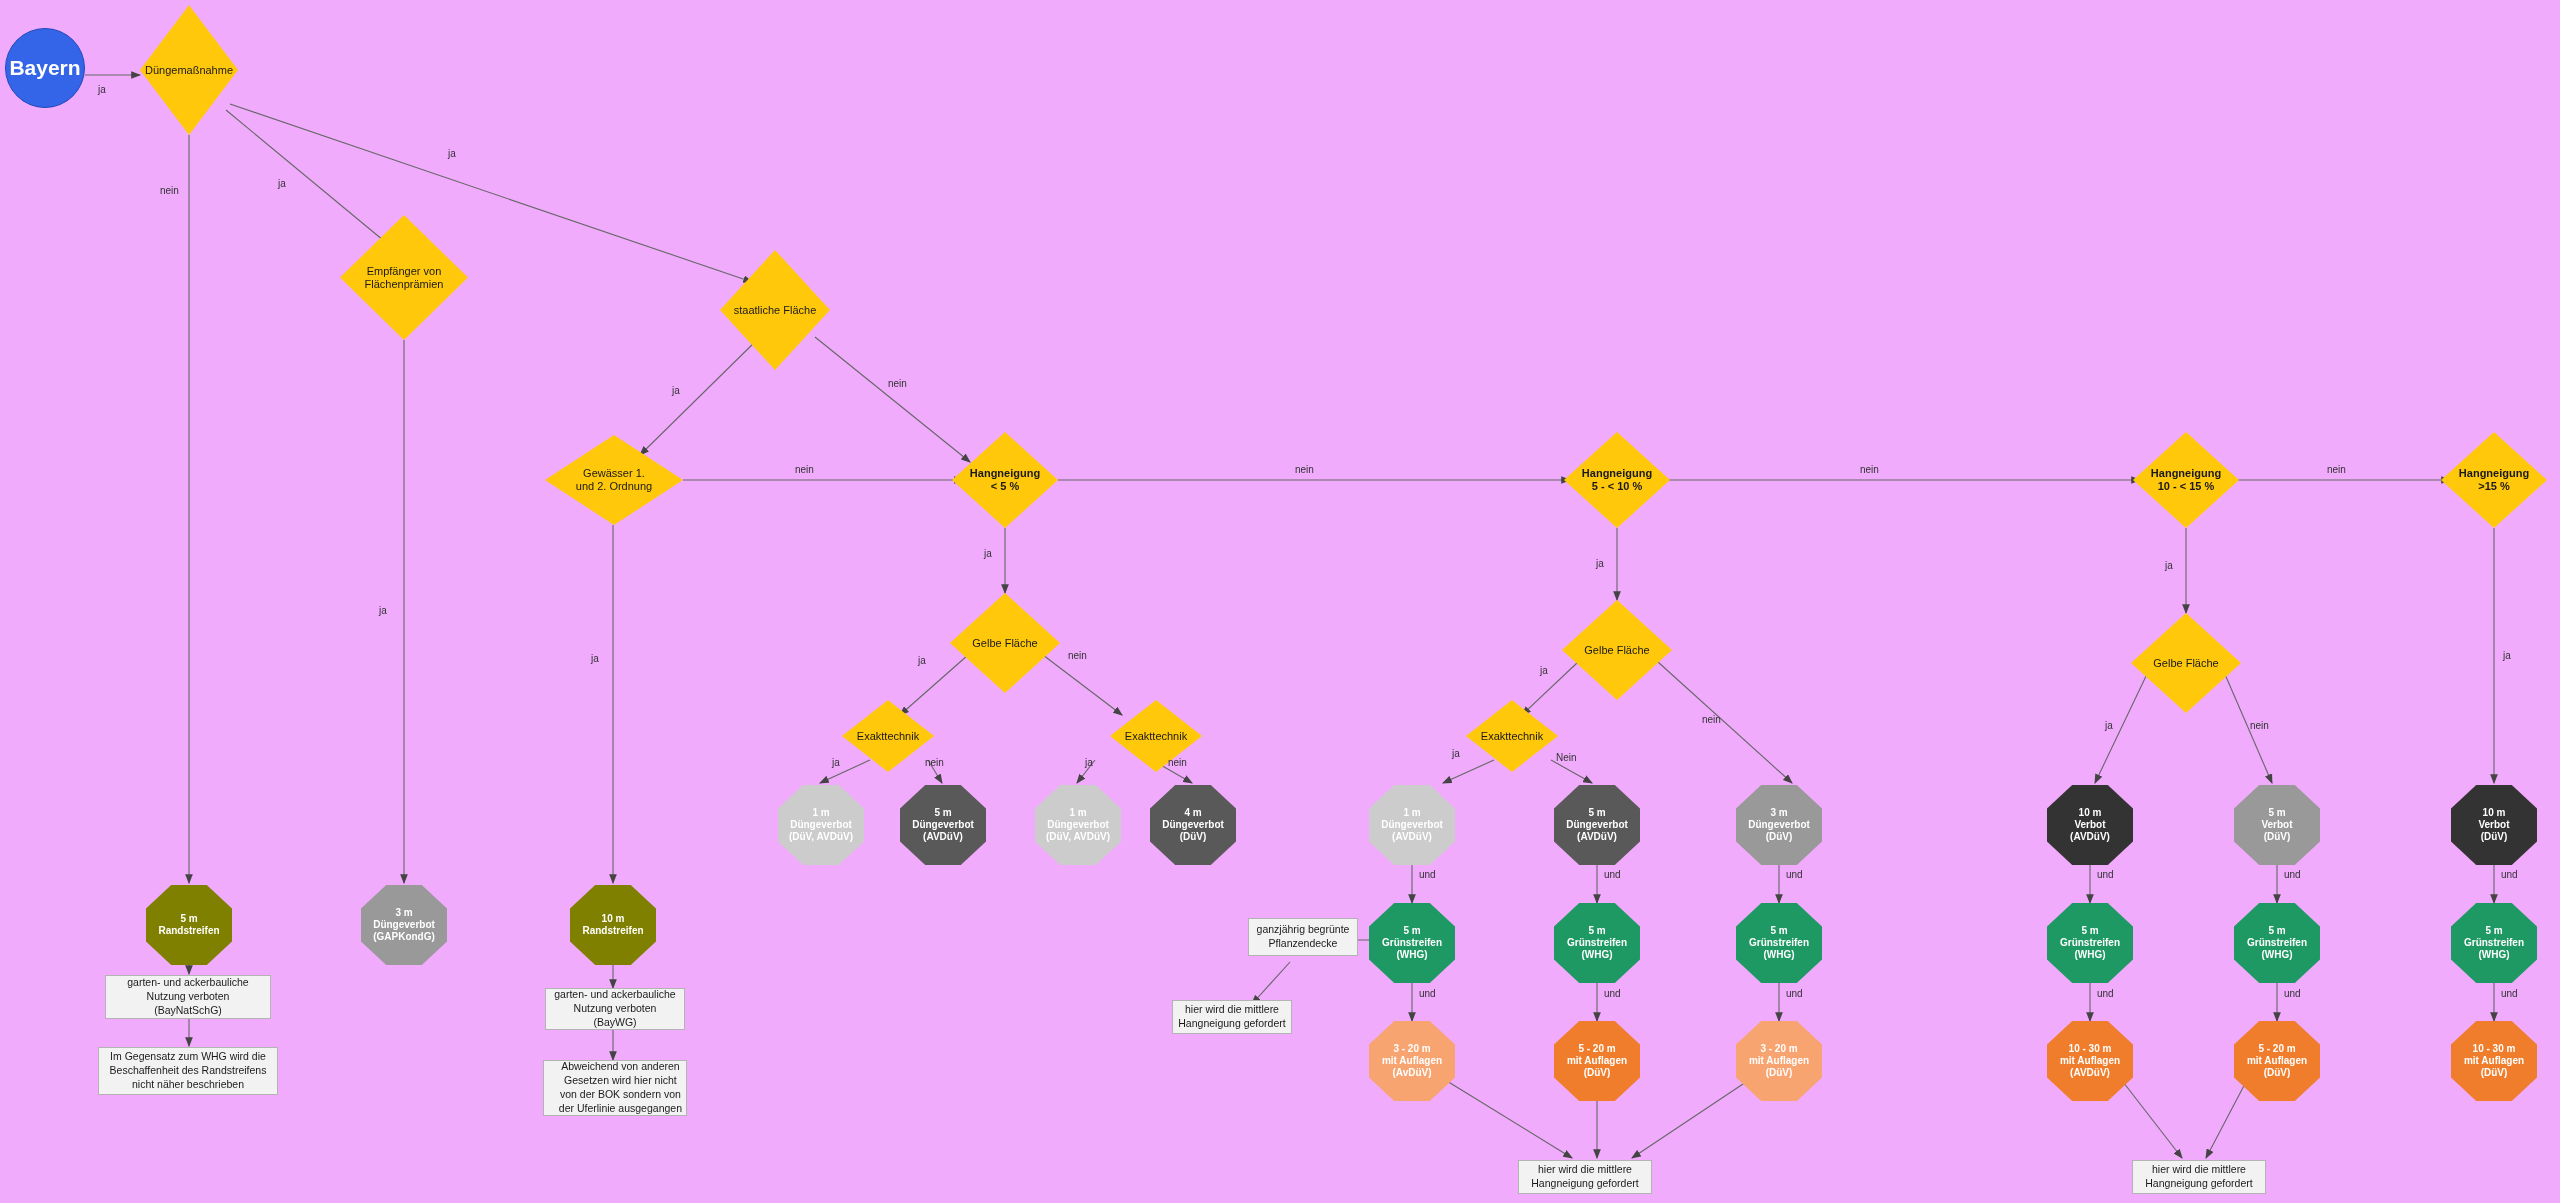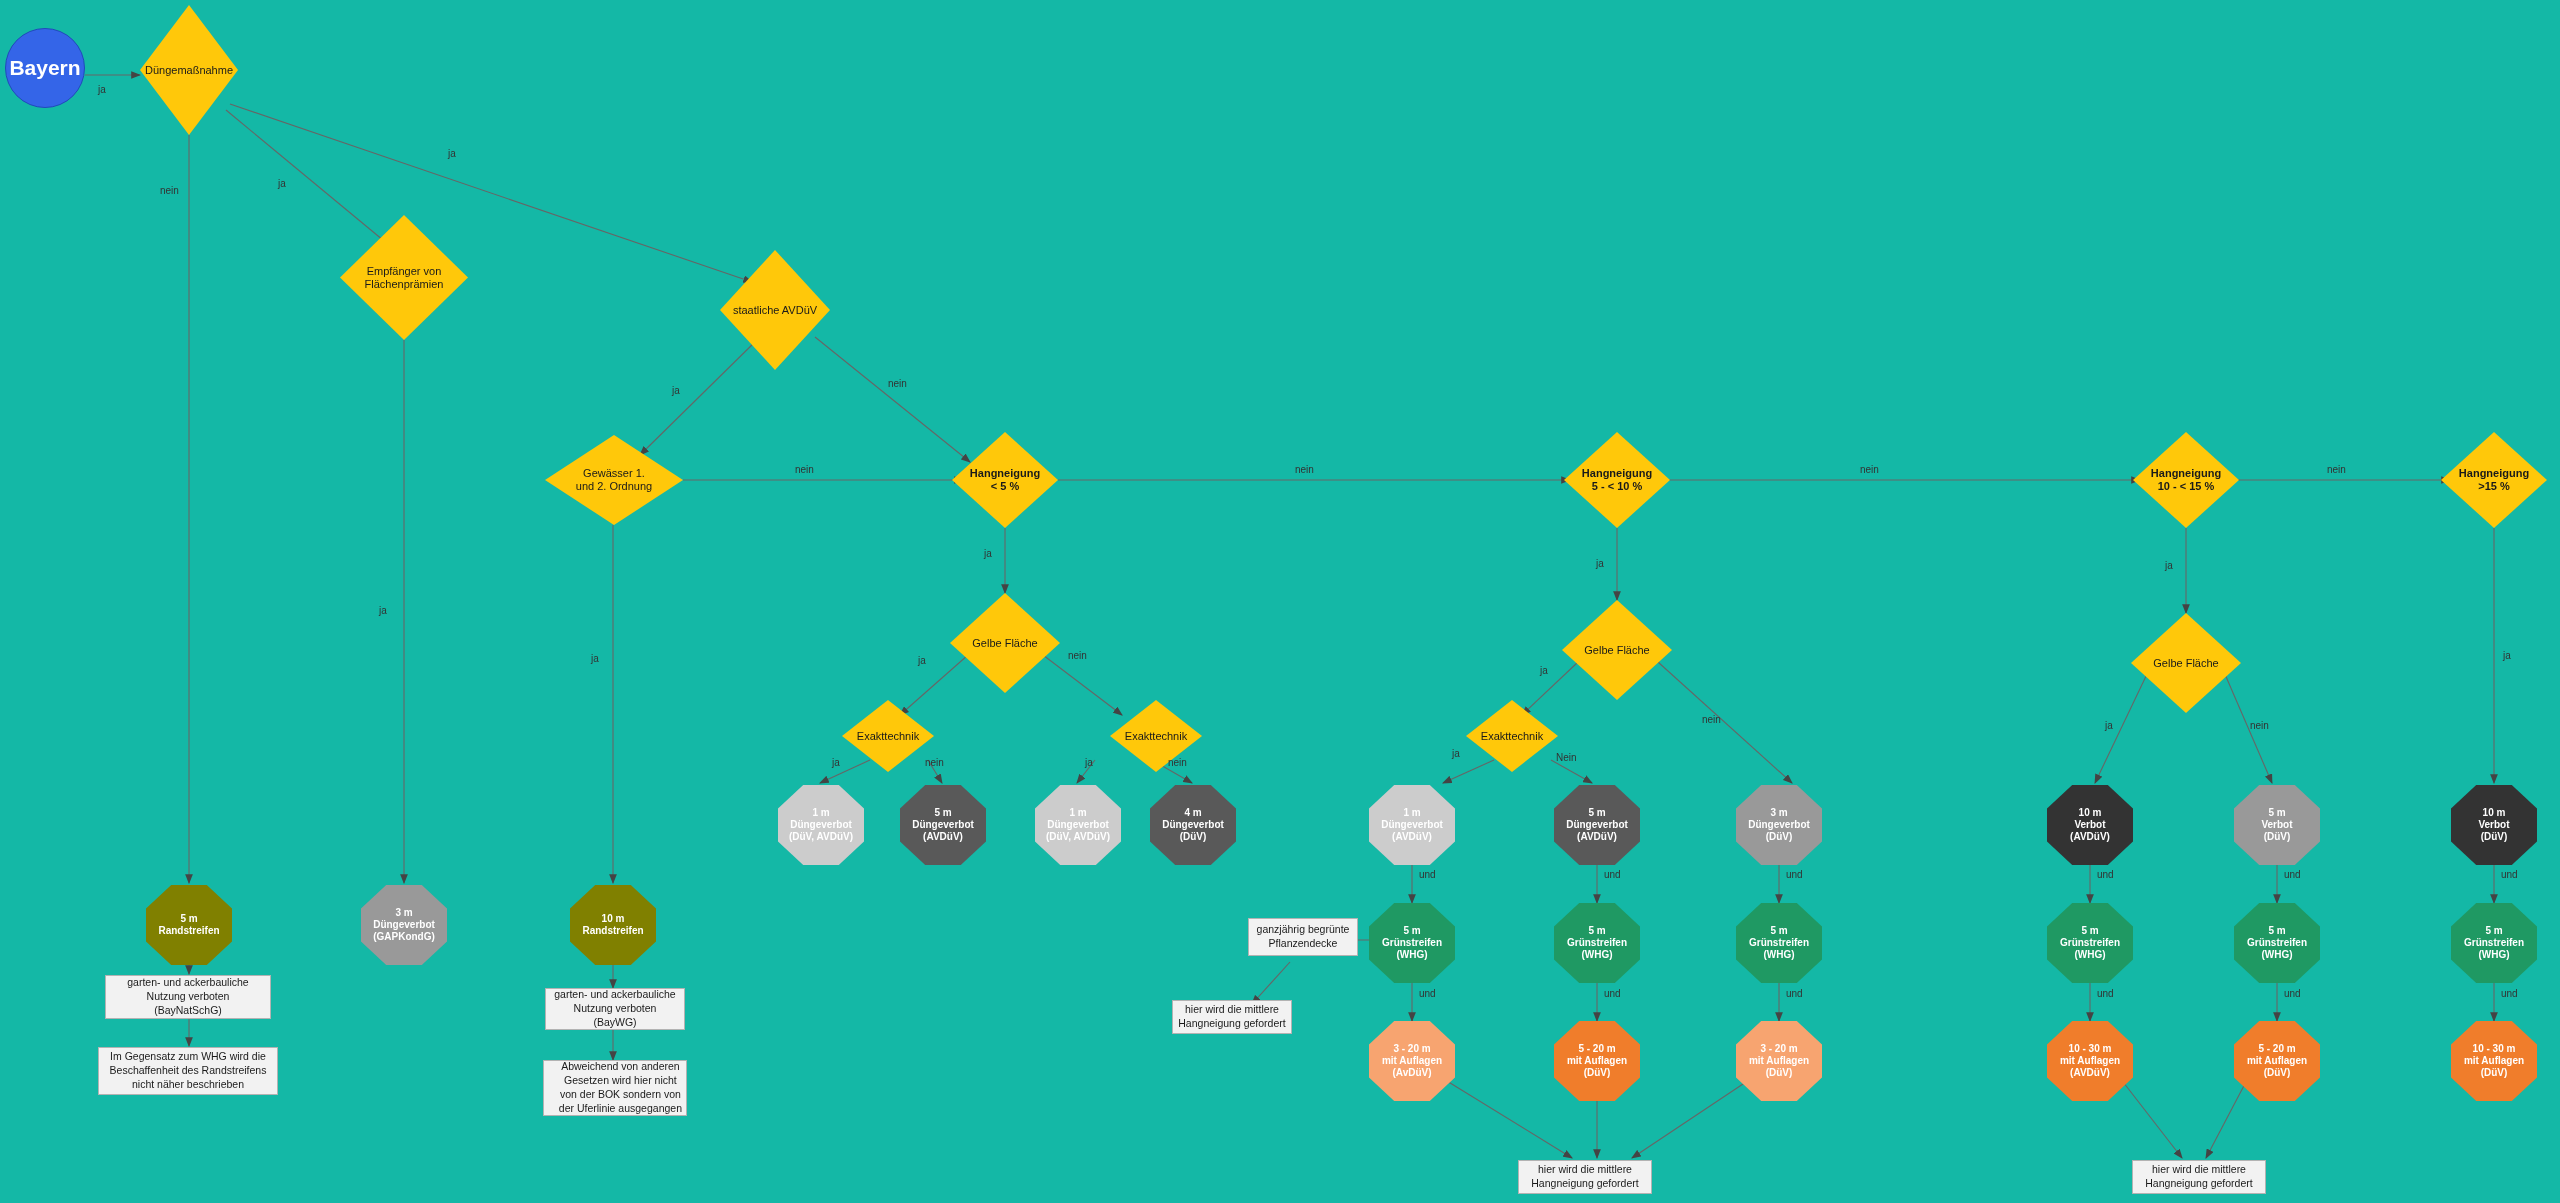--- a/index.html
+++ b/index.html
@@ -1,17 +1,17 @@
 <!DOCTYPE html>
 <html><head>
 <meta charset="utf-8">
 <style>
   html,body{margin:0;padding:0;background:#ffffff;}
   body{font-family:"Liberation Sans", sans-serif;}
-  #canvas{position:relative;width:2560px;height:1203px;background:#14b8a6;overflow:hidden;}
+  #canvas{position:relative;width:2560px;height:1203px;background:#f0abfc;overflow:hidden;}
 
   
   .node{position:absolute;box-sizing:border-box;display:flex;align-items:center;
         justify-content:center;text-align:center;line-height:1.18;}
 
   .ellipse{border-radius:50%;background:#3465e8;color:#fff;font-weight:bold;
            font-size:21px;border:1px solid #2148bb;}
 
   .diamond{background:#ffc80a;color:#1a1a1a;font-size:11px;
            clip-path:polygon(50% 0%,100% 50%,50% 100%,0% 50%);}
@@ -137,21 +137,21 @@
 
   <div class="node diamond" style="left:340px;top:215px;width:128px;height:125px;">
     <span class="txt">Empfänger von<br>Flächenprämien</span>
   </div>
 
   <div class="node diamond" style="left:140px;top:5px;width:98px;height:130px;">
     <span class="txt">Düngemaßnahme</span>
   </div>
 
   <div class="node diamond" style="left:720px;top:250px;width:110px;height:120px;">
-    <span class="txt">staatliche AVDüV</span>
+    <span class="txt">staatliche Fläche</span>
   </div>
 
   <div class="node diamond" style="left:545px;top:435px;width:138px;height:90px;">
     <span class="txt">Gewässer 1.<br>und 2. Ordnung</span>
   </div>
 
   <div class="node diamond bold" style="left:952px;top:432px;width:106px;height:96px;">
     <span class="txt">Hangneigung<br>&lt; 5 %</span>
   </div>
 

